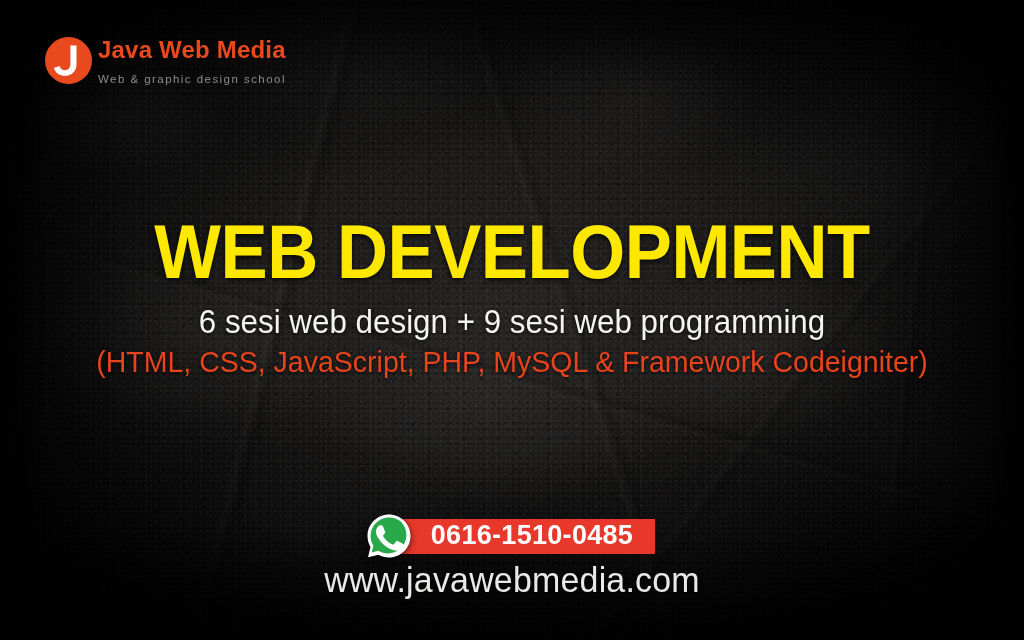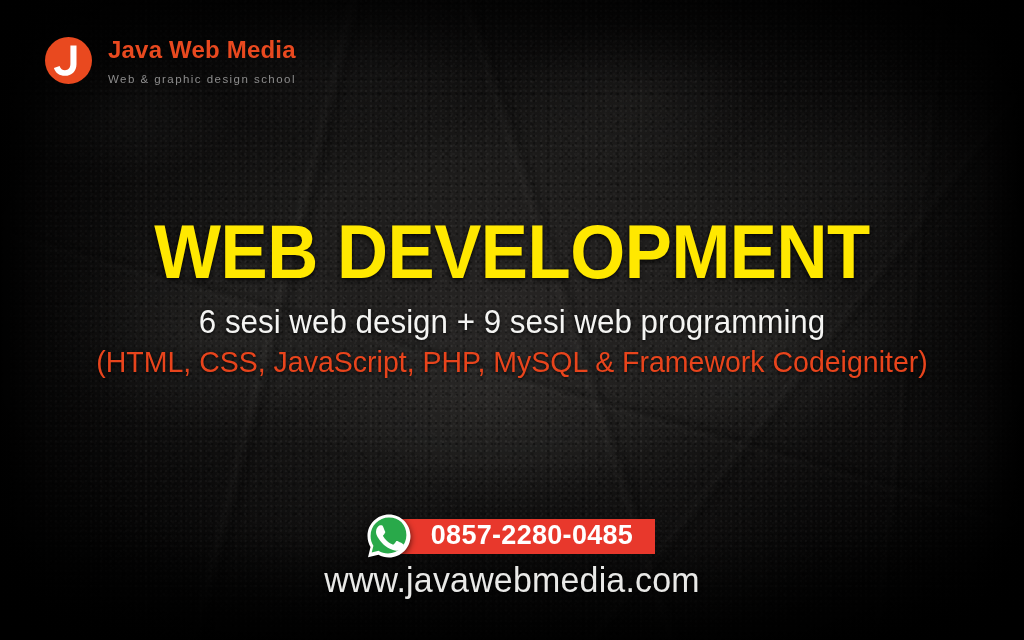--- a/index.html
+++ b/index.html
@@ -86,21 +86,21 @@
       linear-gradient(to bottom, rgba(0,0,0,.55) 0%, rgba(0,0,0,0) 12%, rgba(0,0,0,0) 82%, rgba(0,0,0,.75) 100%);
   }
 
   
   .logo {
     position: absolute;
     left: 45px;
     top: 36px;
     display: flex;
     align-items: center;
-    gap: 16px;
+    gap: 6px;
   }
 
   .logo-mark {
     width: 47px;
     height: 47px;
     border-radius: 50%;
     background: #e9491f;
     position: relative;
     flex: 0 0 auto;
   }
@@ -263,19 +263,19 @@
 
   <div class="contact">
     <div class="contact-inner">
       <span class="wa-icon">
         <svg width="48" height="48" viewBox="0 0 48 48" aria-hidden="true">
           <path d="M24 2.5 C12.1 2.5 2.5 12.1 2.5 24 c0 4.0 1.1 7.8 3.0 11.0 L3.0 45.2 l10.5 -2.4 c3.1 1.7 6.7 2.7 10.5 2.7 c11.9 0 21.5 -9.6 21.5 -21.5 S35.9 2.5 24 2.5 z" fill="#ffffff"></path>
           <path d="M24 5.6 C13.8 5.6 5.6 13.8 5.6 24 c0 3.6 1.0 7.0 2.8 9.8 l-1.7 6.6 l6.8 -1.6 c2.8 1.7 6.1 2.6 9.5 2.6 c10.2 0 18.4 -8.2 18.4 -18.4 S34.2 5.6 24 5.6 z" fill="#29a94a"></path>
           <path d="M18.0 14.4 c-.5 -1.1 -1.0 -1.1 -1.5 -1.1 h-1.3 c-.5 0 -1.2 .2 -1.8 .9 c-.6 .7 -2.4 2.3 -2.4 5.6 c0 3.3 2.4 6.5 2.8 6.9 c.3 .5 4.7 7.5 11.6 10.2 c5.7 2.2 6.9 1.8 8.1 1.7 c1.3 -.1 4.1 -1.6 4.6 -3.2 c.6 -1.6 .6 -3.0 .4 -3.2 c-.2 -.3 -.6 -.5 -1.3 -.8 c-.7 -.3 -4.1 -2.0 -4.7 -2.3 c-.6 -.2 -1.1 -.3 -1.5 .4 c-.5 .7 -1.7 2.3 -2.1 2.7 c-.4 .5 -.8 .5 -1.4 .2 c-.7 -.3 -2.9 -1.1 -5.5 -3.4 c-2.0 -1.8 -3.4 -4.0 -3.8 -4.7 c-.4 -.7 0 -1.1 .3 -1.4 c.3 -.3 .7 -.8 1.0 -1.2 c.3 -.4 .4 -.7 .7 -1.1 c.2 -.5 .1 -.9 -.1 -1.2 c-.1 -.3 -1.5 -3.7 -2.1 -5.0 z" fill="#ffffff"></path>
         </svg>
       </span>
-      <div class="phone-bar">0857-2280-0485</div>
+      <div class="phone-bar">0616-1510-0485</div>
     </div>
   </div>
 
   <div class="website">www.javawebmedia.com</div>
 
 </div>
 
 </body></html>

